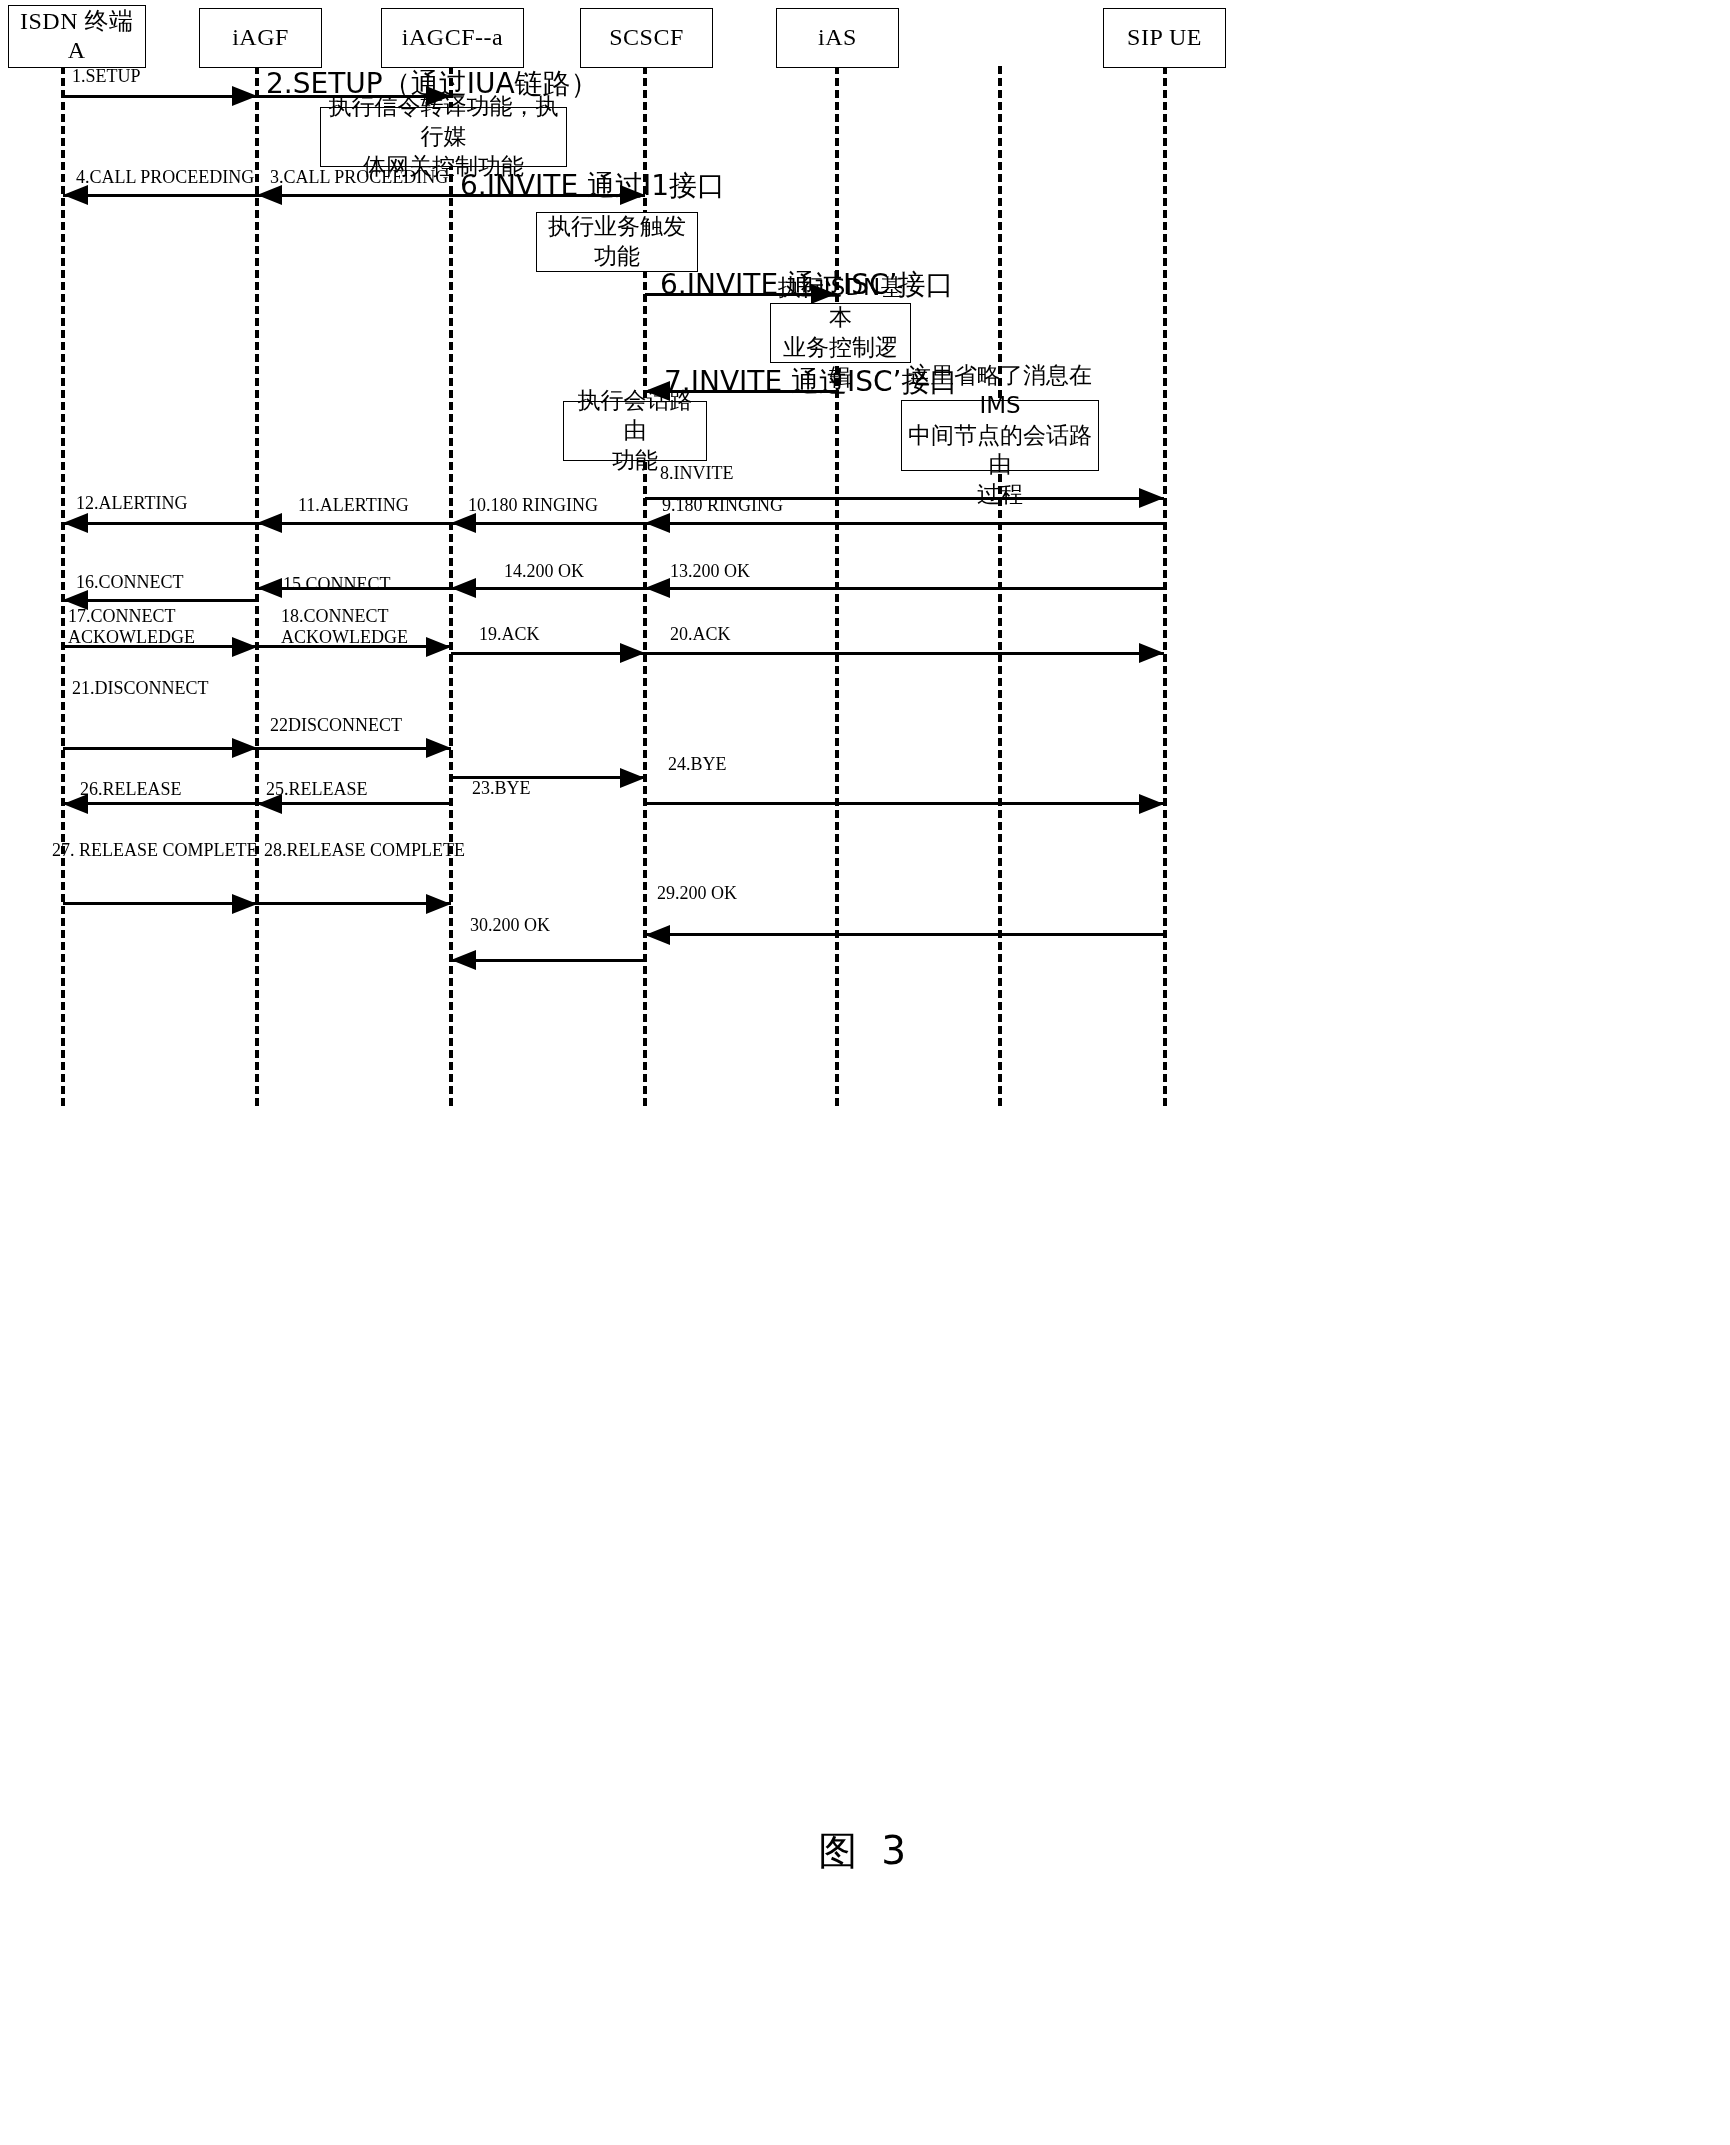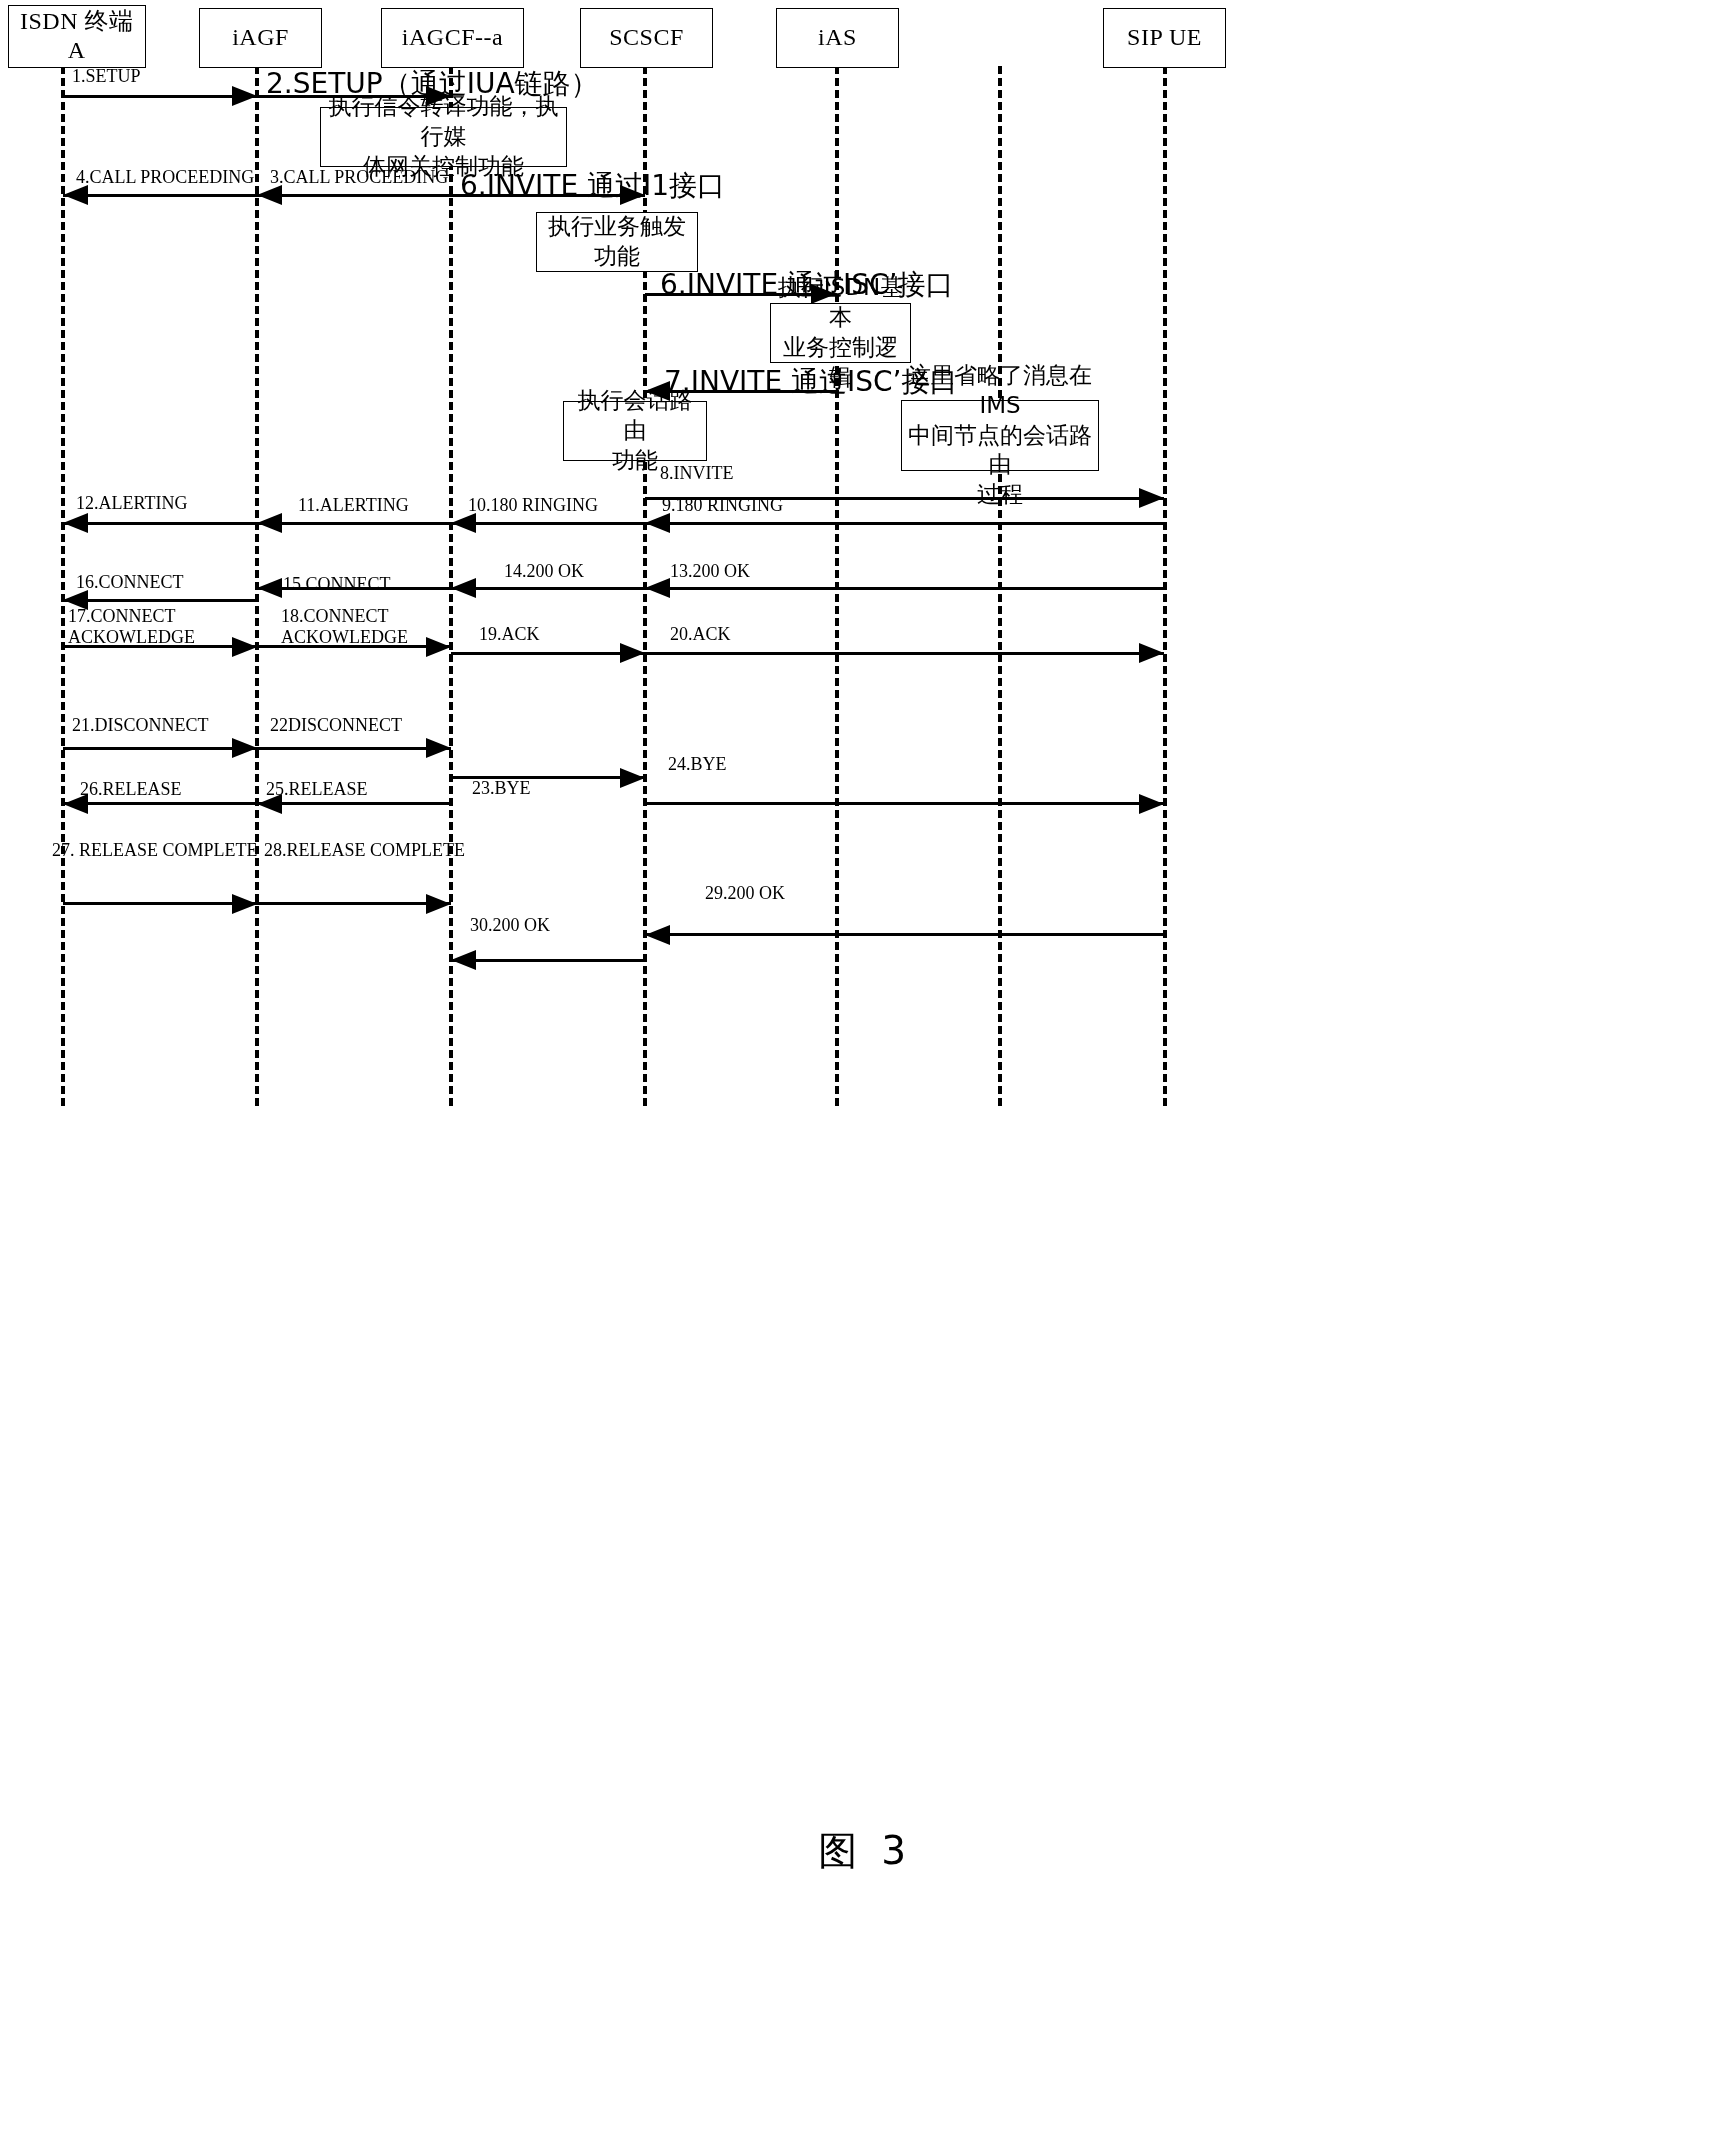--- a/index.html
+++ b/index.html
@@ -121,21 +121,21 @@
       <div class="msg-label" style="left: 281px; top: 606px;">18.CONNECT
 ACKOWLEDGE</div>
       <div class="msg" style="left: 451px; top: 652px; width: 194px;"></div>
       <div class="arrowhead right" style="top: 643px; left: 620px;"></div>
       <div class="msg-label" style="left: 479px; top: 624px;">19.ACK</div>
       <div class="msg" style="left: 645px; top: 652px; width: 519px;"></div>
       <div class="arrowhead right" style="top: 643px; left: 1139px;"></div>
       <div class="msg-label" style="left: 670px; top: 624px;">20.ACK</div>
       <div class="msg" style="left: 63px; top: 747px; width: 194px;"></div>
       <div class="arrowhead right" style="top: 738px; left: 232px;"></div>
-      <div class="msg-label" style="left: 72px; top: 715px;">21.DISCONNECT</div>
+      <div class="msg-label" style="left: 72px; top: 678px;">21.DISCONNECT</div>
       <div class="msg" style="left: 257px; top: 747px; width: 194px;"></div>
       <div class="arrowhead right" style="top: 738px; left: 426px;"></div>
       <div class="msg-label" style="left: 270px; top: 715px;">22DISCONNECT</div>
       <div class="msg" style="left: 451px; top: 776px; width: 194px;"></div>
       <div class="arrowhead right" style="top: 768px; left: 620px;"></div>
       <div class="msg-label" style="left: 472px; top: 754px; margin-top: 24px;">23.BYE</div>
       <div class="msg" style="left: 645px; top: 802px; width: 519px;"></div>
       <div class="arrowhead right" style="top: 794px; left: 1139px;"></div>
       <div class="msg-label" style="left: 668px; top: 754px;">24.BYE</div>
       <div class="msg" style="left: 63px; top: 802px; width: 194px;"></div>
@@ -145,21 +145,21 @@
       <div class="arrowhead left" style="top: 794px; left: 257px;"></div>
       <div class="msg-label" style="left: 266px; top: 779px;">25.RELEASE</div>
       <div class="msg" style="left: 63px; top: 902px; width: 194px;"></div>
       <div class="arrowhead right" style="top: 894px; left: 232px;"></div>
       <div class="msg-label" style="left: 52px; top: 840px;">27. RELEASE COMPLETE</div>
       <div class="msg" style="left: 257px; top: 902px; width: 194px;"></div>
       <div class="arrowhead right" style="top: 894px; left: 426px;"></div>
       <div class="msg-label" style="left: 264px; top: 840px;">28.RELEASE COMPLETE</div>
       <div class="msg" style="left: 645px; top: 933px; width: 519px;"></div>
       <div class="arrowhead left" style="top: 925px; left: 645px;"></div>
-      <div class="msg-label" style="left: 705px; top: 883px; text-align: right;">29.200 OK</div>
+      <div class="msg-label" style="left: 657px; top: 883px; text-align: right;">29.200 OK</div>
       <div class="msg" style="left: 451px; top: 959px; width: 194px;"></div>
       <div class="arrowhead left" style="top: 950px; left: 451px;"></div>
       <div class="msg-label" style="left: 470px; top: 915px;">30.200 OK</div>
     </div>
   <div id="notes-layer">
       <div class="note-box" style="left: 320px; top: 107px; width: 247px; height: 60px;">
         <span style="white-space: pre-line;">执行信令转译功能，执行媒
 体网关控制功能</span>
       </div>
       <div class="note-box" style="left: 536px; top: 212px; width: 162px; height: 60px;">

